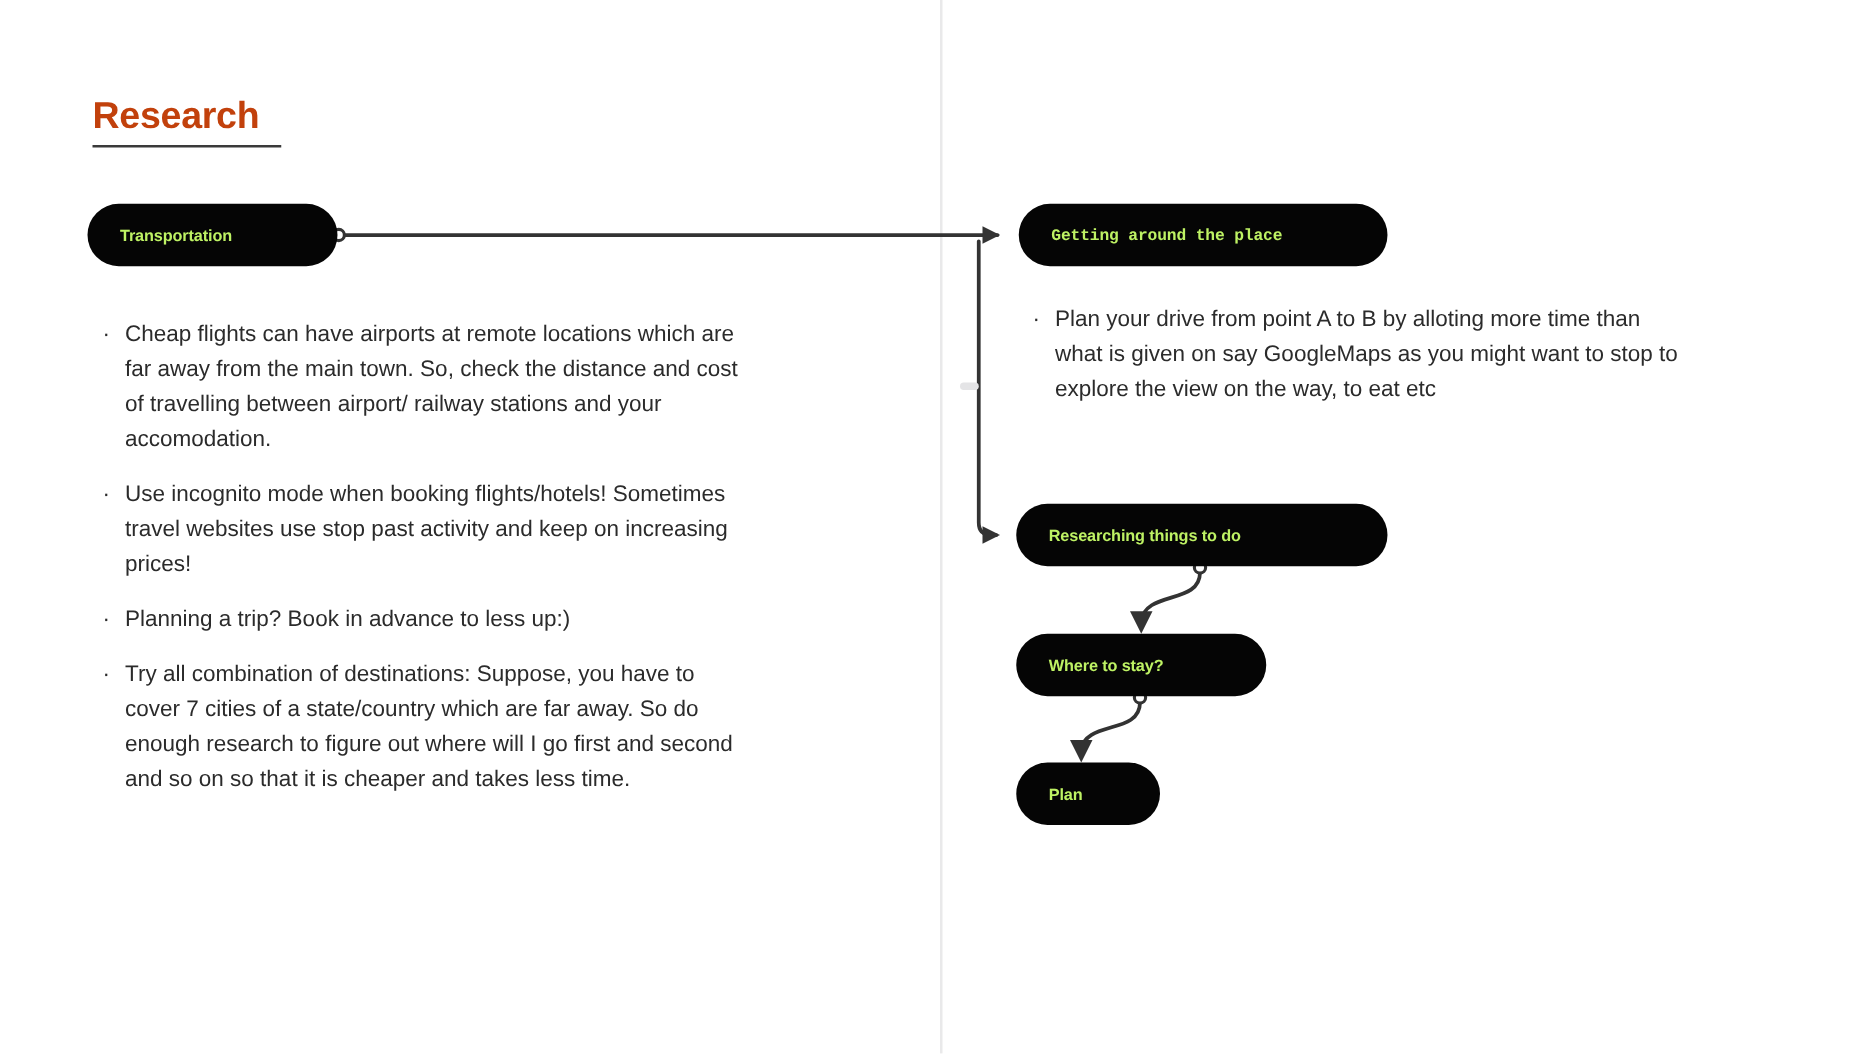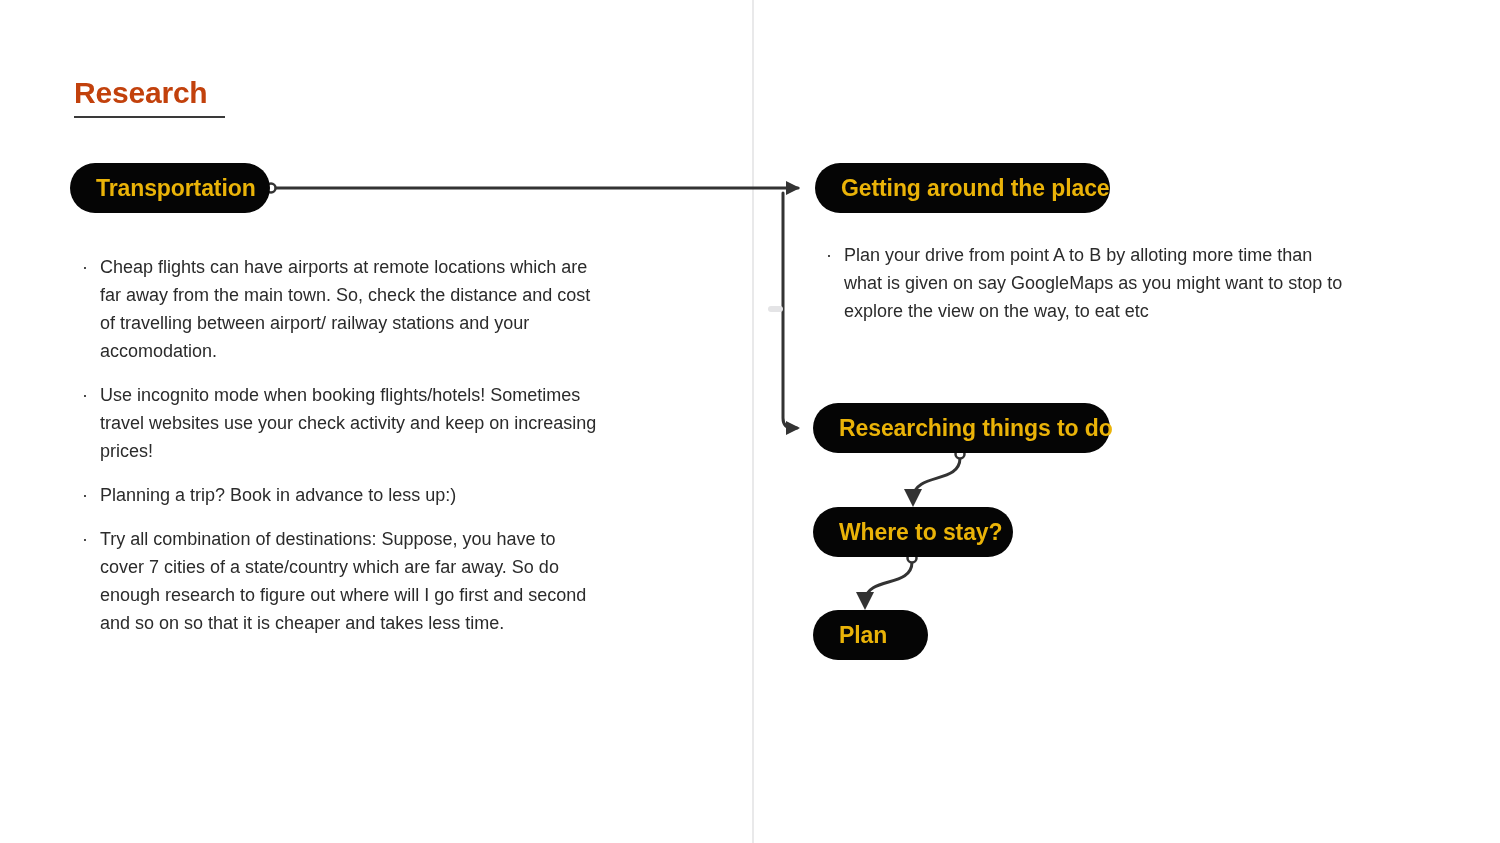--- a/index.html
+++ b/index.html
@@ -54,22 +54,22 @@
   .pill {
     position: absolute;
     height: 50px;
     background: #050505;
     border-radius: 25px;
     display: flex;
     align-items: center;
     box-sizing: border-box;
   }
   .pill-label {
-    color: #eab308;
-    font-size: 23px;
+    color: #bef264;
+    font-size: 13px;
     font-weight: 700;
     letter-spacing: -0.1px;
     white-space: nowrap;
   }
 
   
   .notes {
     position: absolute;
     color: #2b2b2b;
     font-size: 18px;
@@ -167,33 +167,33 @@
     <span class="pill-label">Transportation</span>
   </div>
 
   <div class="notes" id="left-notes" style="left:74px; top:253px; width:530px;">
       <div class="note-item">
         <span class="note-bullet">·</span>
         <span class="note-text">Cheap flights can have airports at remote locations which are far away from the main town. So, check the distance and cost of travelling between airport/ railway stations and your accomodation.</span>
       </div>
       <div class="note-item">
         <span class="note-bullet">·</span>
-        <span class="note-text">Use incognito mode when booking flights/hotels! Sometimes travel websites use your check activity and keep on increasing prices!</span>
+        <span class="note-text">Use incognito mode when booking flights/hotels! Sometimes travel websites use stop past activity and keep on increasing prices!</span>
       </div>
       <div class="note-item">
         <span class="note-bullet">·</span>
         <span class="note-text">Planning a trip? Book in advance to less up:)</span>
       </div>
       <div class="note-item">
         <span class="note-bullet">·</span>
         <span class="note-text">Try all combination of destinations: Suppose, you have to cover 7 cities of a state/country which are far away. So do enough research to figure out where will I go first and second and so on so that it is cheaper and takes less time.</span>
       </div>
     </div>
 
-  <div class="pill" id="node-getting-around" style="left: 815px; top: 163px; width: 295px; padding-left: 26px; padding-right: 26px;">
+  <div class="pill" id="node-getting-around" style="left: 815px; top: 163px; width: 295px; padding-left: 26px; padding-right: 26px; font-family: Liberation Mono, monospace;">
     <span class="pill-label">Getting around the place</span>
   </div>
 
   <div class="notes" id="right-notes" style="left:818px; top:241px; width:525px;">
       <div class="note-item">
         <span class="note-bullet">·</span>
         <span class="note-text">Plan your drive from point A to B by alloting more time than what is given on say GoogleMaps as you might want to stop to explore the view on the way, to eat etc</span>
       </div>
     </div>
 

